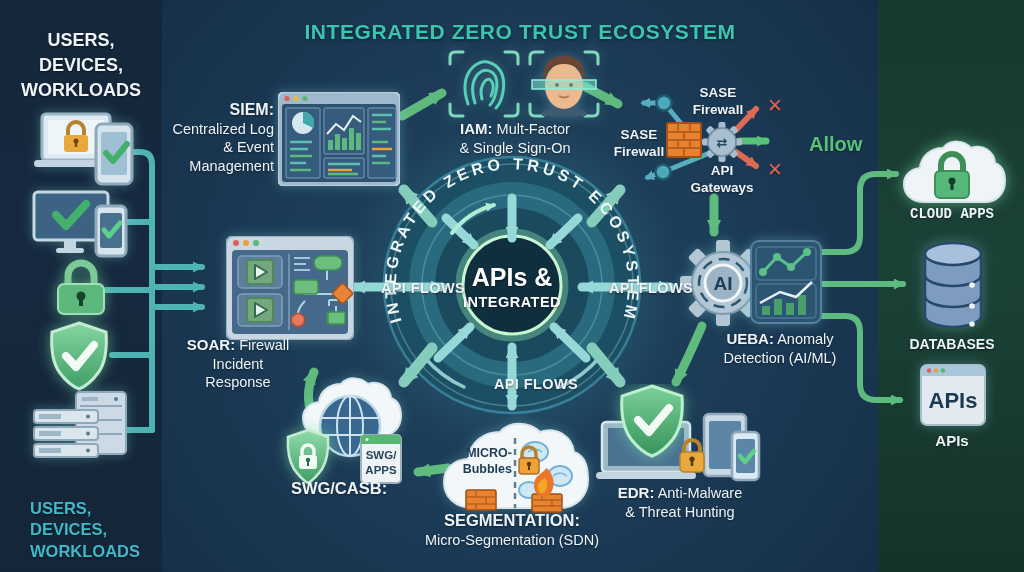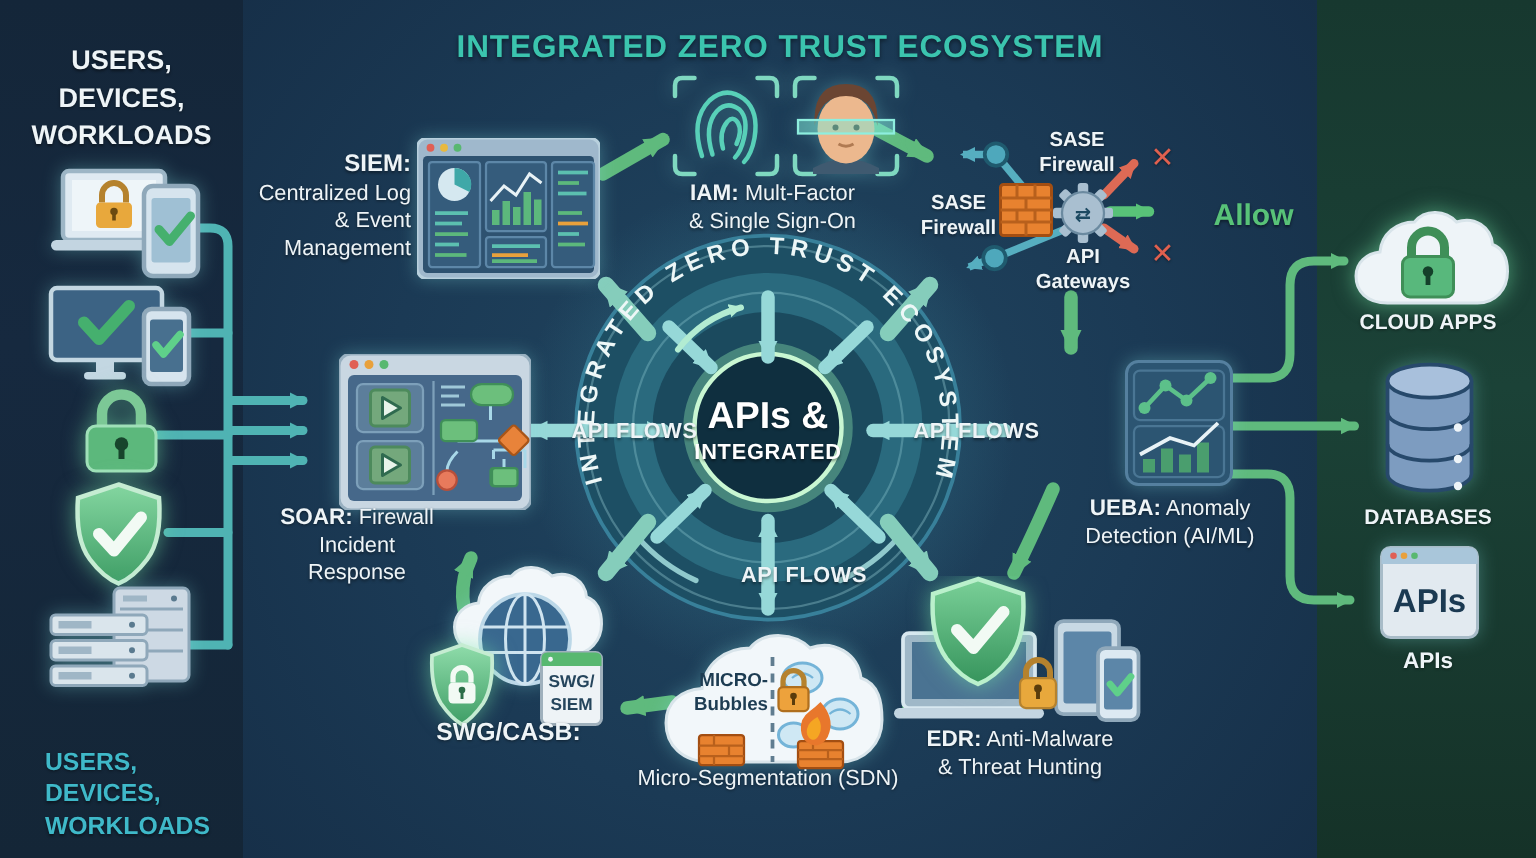--- a/index.html
+++ b/index.html
@@ -318,20 +318,38 @@
         <rect x="16.5" y="0" width="7" height="9" rx="2" transform="rotate(180 20 20)"></rect>
         <rect x="16.5" y="0" width="7" height="9" rx="2" transform="rotate(225 20 20)"></rect>
         <rect x="16.5" y="0" width="7" height="9" rx="2" transform="rotate(270 20 20)"></rect>
         <rect x="16.5" y="0" width="7" height="9" rx="2" transform="rotate(315 20 20)"></rect>
       </g>
       <circle cx="20" cy="20" r="14" fill="#a9bfd0" stroke="#6b8aa0" stroke-width="1.5"></circle>
       <text x="20" y="25" text-anchor="middle" font-family="DejaVu Sans, sans-serif" font-size="13" font-weight="bold" fill="#1d4a62">⇄</text>
     </svg>
   </div>
 
+  <div class="ic softglow" style="left:680px;top:240px;width:86px;height:86px;">
+    <svg width="86" height="86" viewBox="0 0 86 86">
+      <g fill="#b2c6d4">
+        <rect x="36" y="0" width="14" height="17" rx="3" transform="rotate(0 43 43)"></rect>
+        <rect x="36" y="0" width="14" height="17" rx="3" transform="rotate(45 43 43)"></rect>
+        <rect x="36" y="0" width="14" height="17" rx="3" transform="rotate(90 43 43)"></rect>
+        <rect x="36" y="0" width="14" height="17" rx="3" transform="rotate(135 43 43)"></rect>
+        <rect x="36" y="0" width="14" height="17" rx="3" transform="rotate(180 43 43)"></rect>
+        <rect x="36" y="0" width="14" height="17" rx="3" transform="rotate(225 43 43)"></rect>
+        <rect x="36" y="0" width="14" height="17" rx="3" transform="rotate(270 43 43)"></rect>
+        <rect x="36" y="0" width="14" height="17" rx="3" transform="rotate(315 43 43)"></rect>
+      </g>
+      <circle cx="43" cy="43" r="31" fill="#b2c6d4" stroke="#7f9cb2" stroke-width="2"></circle>
+      <circle cx="43" cy="43" r="24" fill="none" stroke="#2c5570" stroke-width="2.5" stroke-dasharray="11 7"></circle>
+      <circle cx="43" cy="43" r="18" fill="#9db4c6" stroke="#f0f5f8" stroke-width="3"></circle>
+      <text x="43" y="50" text-anchor="middle" font-family="Liberation Sans, sans-serif" font-size="19" font-weight="bold" fill="#1d3e56">AI</text>
+    </svg>
+  </div>
 
   <div class="ic softglow" style="left:750px;top:240px;width:72px;height:84px;">
     <svg width="72" height="84" viewBox="0 0 72 84">
       <rect x="1" y="1" width="70" height="82" rx="8" fill="#2c5572" stroke="#55809f" stroke-width="2"></rect>
       <rect x="6" y="7" width="60" height="33" rx="4" fill="none" stroke="#4a7694" stroke-width="1.5"></rect>
       <polyline points="13,32 27,17 41,27 57,12" fill="none" stroke="#5cc08a" stroke-width="3"></polyline>
       <circle cx="13" cy="32" r="4" fill="#5cc08a"></circle>
         <circle cx="27" cy="17" r="4" fill="#5cc08a"></circle>
       <circle cx="41" cy="27" r="4" fill="#5cc08a"></circle>
         <circle cx="57" cy="12" r="4" fill="#5cc08a"></circle>
@@ -508,21 +526,21 @@
   </div>
 
   <div class="lbl" id="main-title">INTEGRATED ZERO TRUST ECOSYSTEM</div>
 
   <div class="lbl pre" id="left-title">USERS,
 DEVICES,
 WORKLOADS</div>
   <div class="lbl pre" id="left-footer">USERS, DEVICES,
 WORKLOADS</div>
 
-  <div class="lbl panel-item-label" style="left:892px;top:206px;width:120px;">CLOUD APPS</div>
+  <div class="lbl panel-item-label" style="left:892px;top:206px;width:120px;font-family:Liberation Mono, monospace;">CLOUD APPS</div>
   <div class="lbl panel-item-label" style="left:892px;top:336px;width:120px;">DATABASES</div>
   <div class="lbl panel-item-label" style="left:892px;top:432px;width:120px;font-size:15px;">APIs</div>
 
   <div class="lbl hubtxt b" style="left:442px;top:262px;width:140px;font-size:25px;">APIs &amp;</div>
   <div class="lbl hubtxt b" style="left:442px;top:293px;width:140px;font-size:14.5px;letter-spacing:.5px;">INTEGRATED</div>
   <div class="lbl flow" style="left:353px;top:279px;width:92px;">API FLOWS</div>
   <div class="lbl flow" style="left:581px;top:279px;width:92px;">API FLOWS</div>
   <div class="lbl flow" style="left:466px;top:375px;width:92px;">API FLOWS</div>
 
   <div class="lbl nodel" style="left:156px;top:100px;width:118px;text-align:right;">
@@ -551,26 +569,27 @@
     <span class="b">UEBA:</span><span> Anomaly</span><br>
     <span>Detection (AI/ML)</span>
   </div>
 
   <div class="lbl nodel" style="left:594px;top:484px;width:172px;">
     <span class="b">EDR:</span><span> Anti-Malware</span><br>
     <span>&amp; Threat Hunting</span>
   </div>
 
   <div class="lbl" style="left:404px;top:510px;width:216px;">
+    <div class="b" style="font-size:16.5px;">SEGMENTATION:</div>
     <div style="font-size:14.5px;">Micro-Segmentation (SDN)</div>
   </div>
   <div class="lbl pre b" style="left:444px;top:446px;width:68px;font-size:12.5px;color:#1d3c52;text-shadow:none;text-align:right;">MICRO-
 Bubbles</div>
   <div class="lbl pre b" style="left:362px;top:448px;width:38px;font-size:11.5px;color:#25455c;text-shadow:none;line-height:1.3;">SWG/
-SIEM</div>
+APPS</div>
 
   <div class="lbl" style="left:260px;top:478px;width:158px;">
     <div class="b" style="font-size:16.5px;">SWG/CASB:</div>
   </div>
 
   <div class="lbl nodel" style="left:168px;top:336px;width:140px;">
     <span class="b">SOAR:</span><span> Firewall</span><br>
     <span>Incident</span><br>
     <span>Response</span>
   </div>

